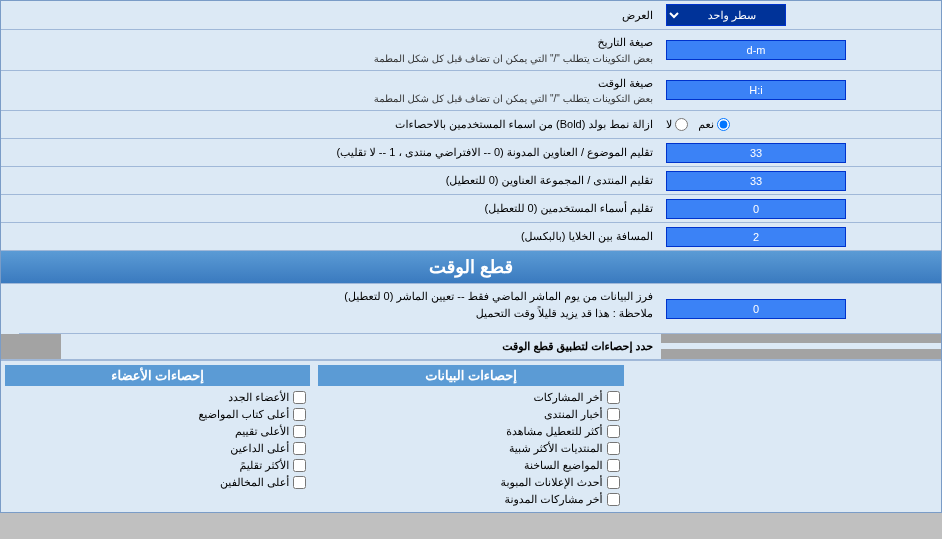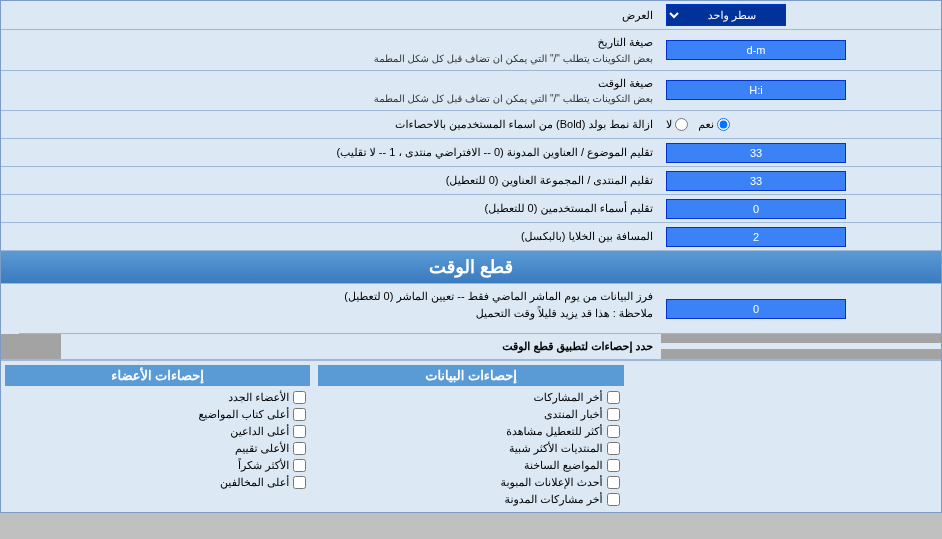--- a/index.html
+++ b/index.html
@@ -228,29 +228,29 @@
       <div class="stats-item">
           <input type="checkbox" style="">
           <span>الأعضاء الجدد</span>
         </div>
       <div class="stats-item">
           <input type="checkbox" style="">
           <span>أعلى كتاب المواضيع</span>
         </div>
       <div class="stats-item">
           <input type="checkbox" style="">
+          <span>الأعلى تقييم</span>
+        </div>
+      <div class="stats-item">
+          <input type="checkbox" style="">
           <span>أعلى الداعين</span>
         </div>
       <div class="stats-item">
           <input type="checkbox" style="">
-          <span>الأعلى تقييم</span>
-        </div>
-      <div class="stats-item">
-          <input type="checkbox" style="">
-          <span>الأكثر شكراً</span>
+          <span>الأكثر تقليمً</span>
         </div>
       <div class="stats-item">
           <input type="checkbox" style="">
           <span>أعلى المخالفين</span>
         </div>
     </div>
 
     <div style="flex:1; padding:4px;">
       <div class="stats-col-header">إحصاءات البيانات</div>
       <div class="stats-item">

